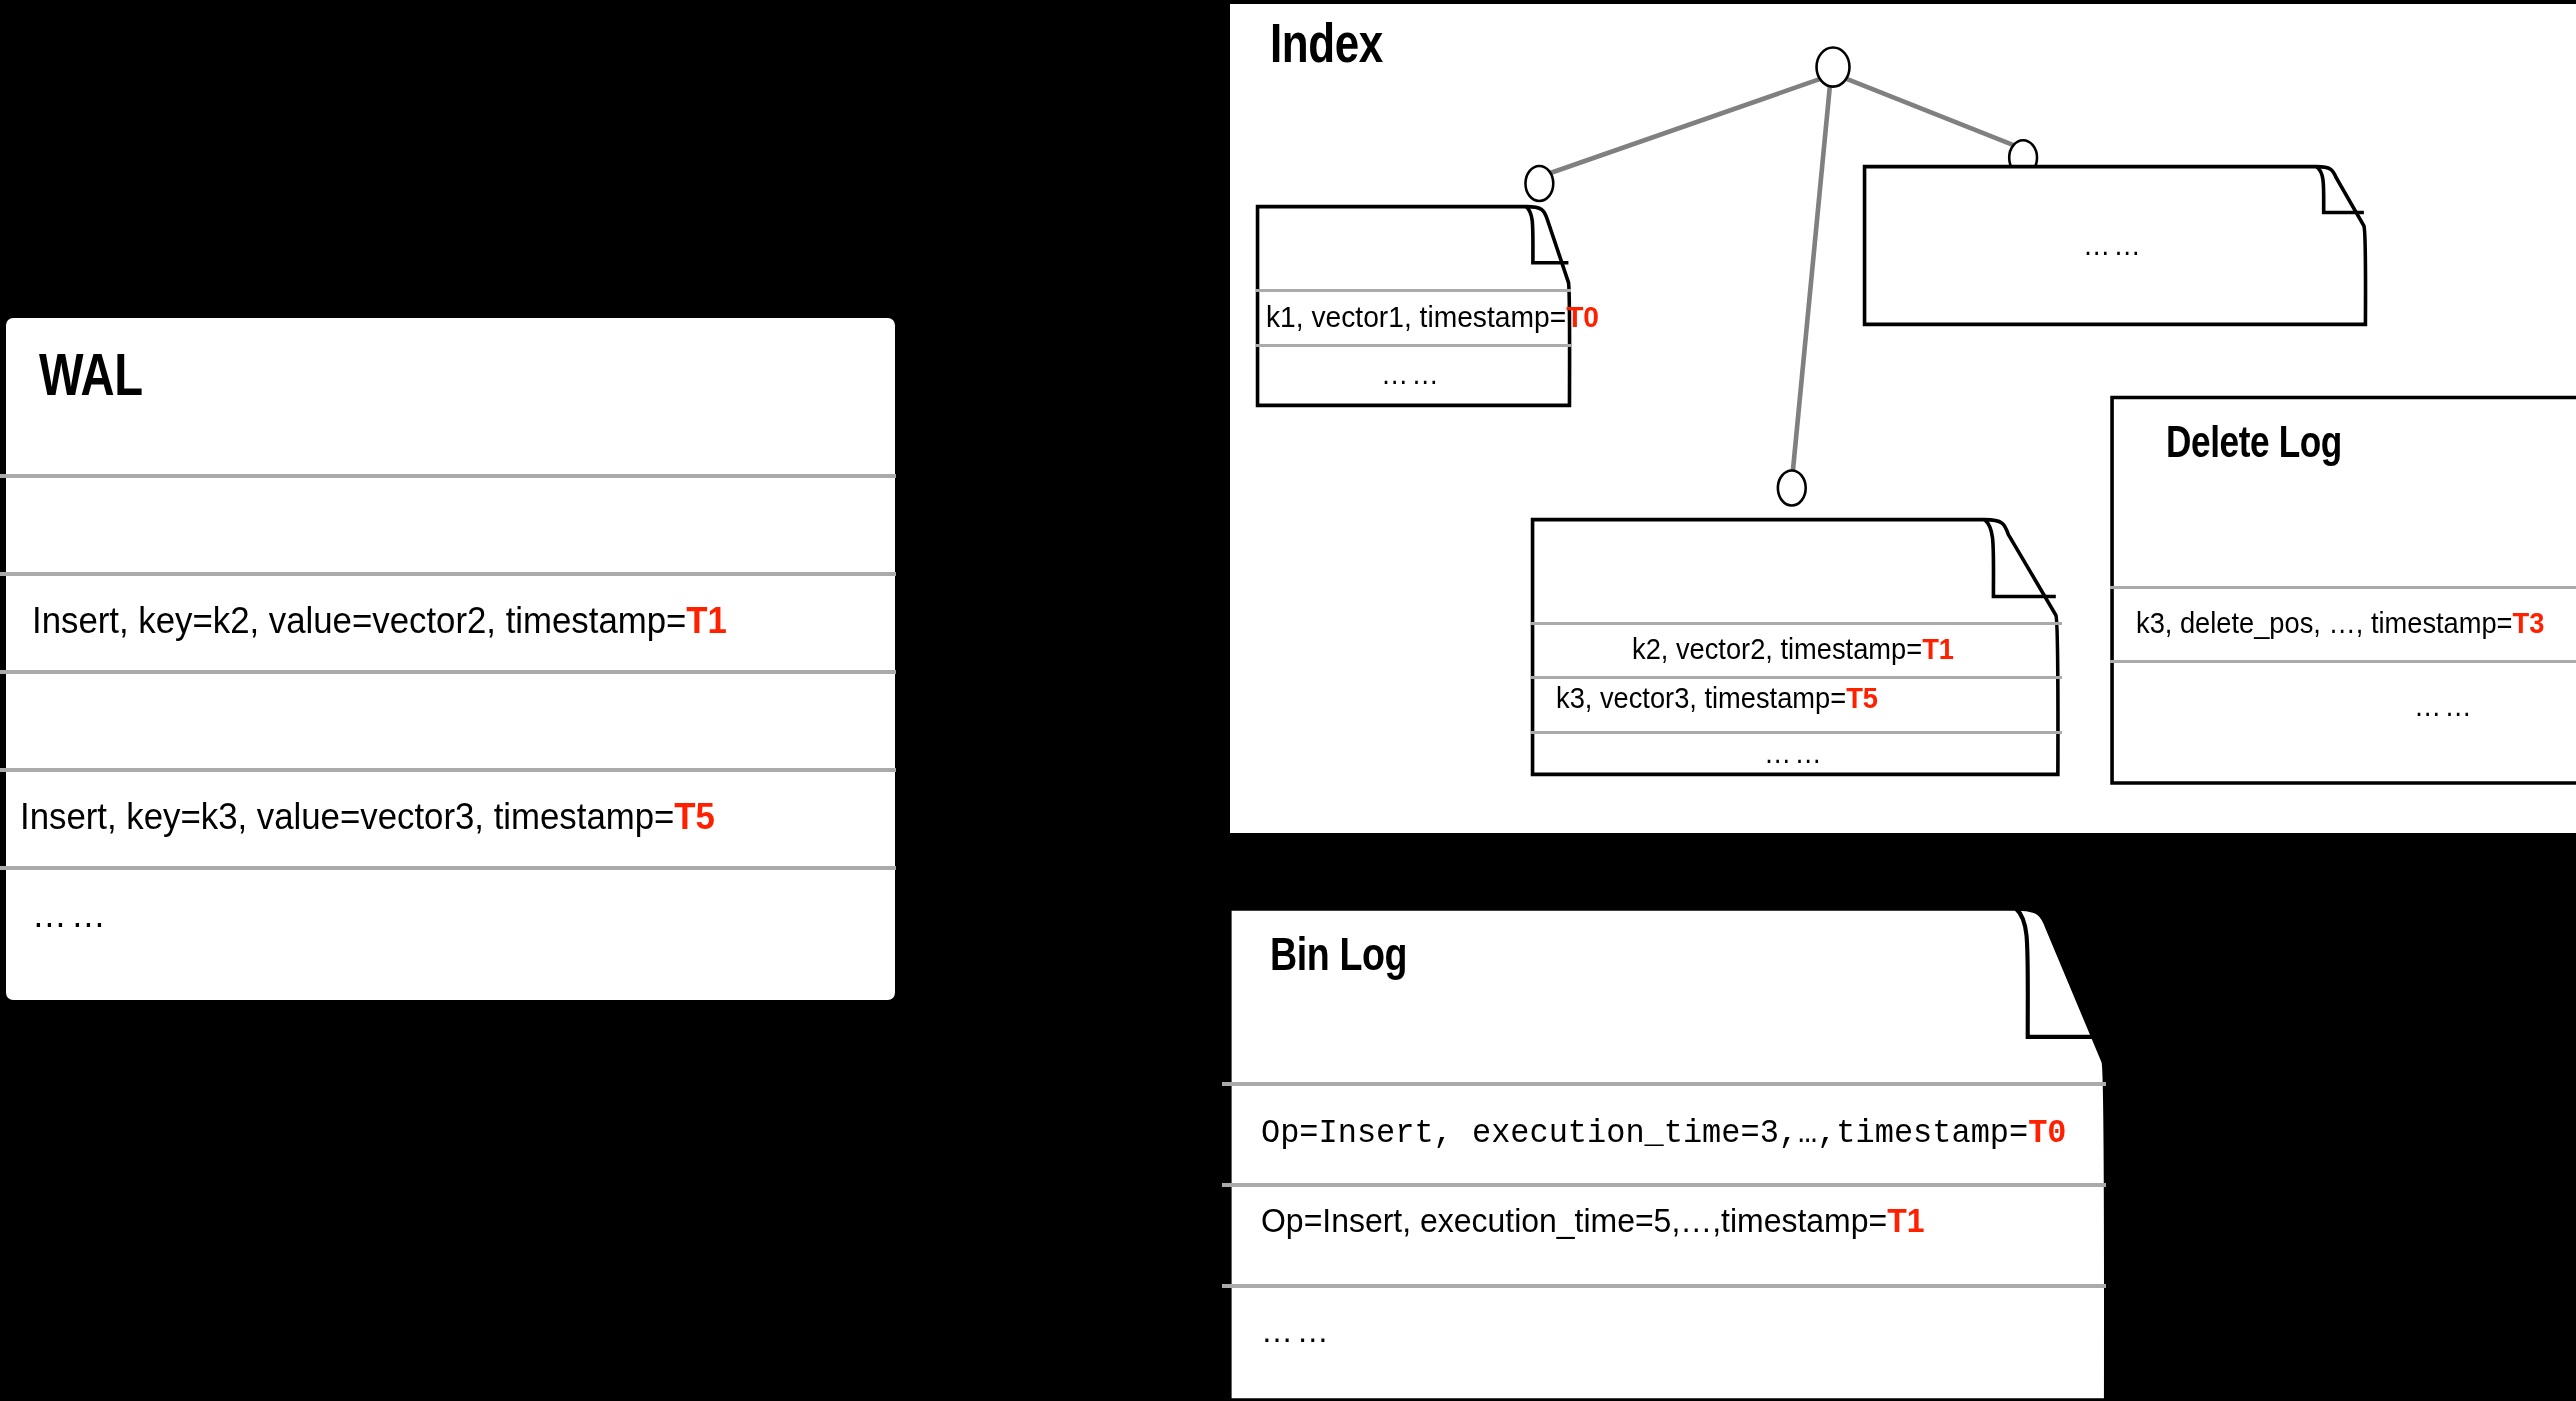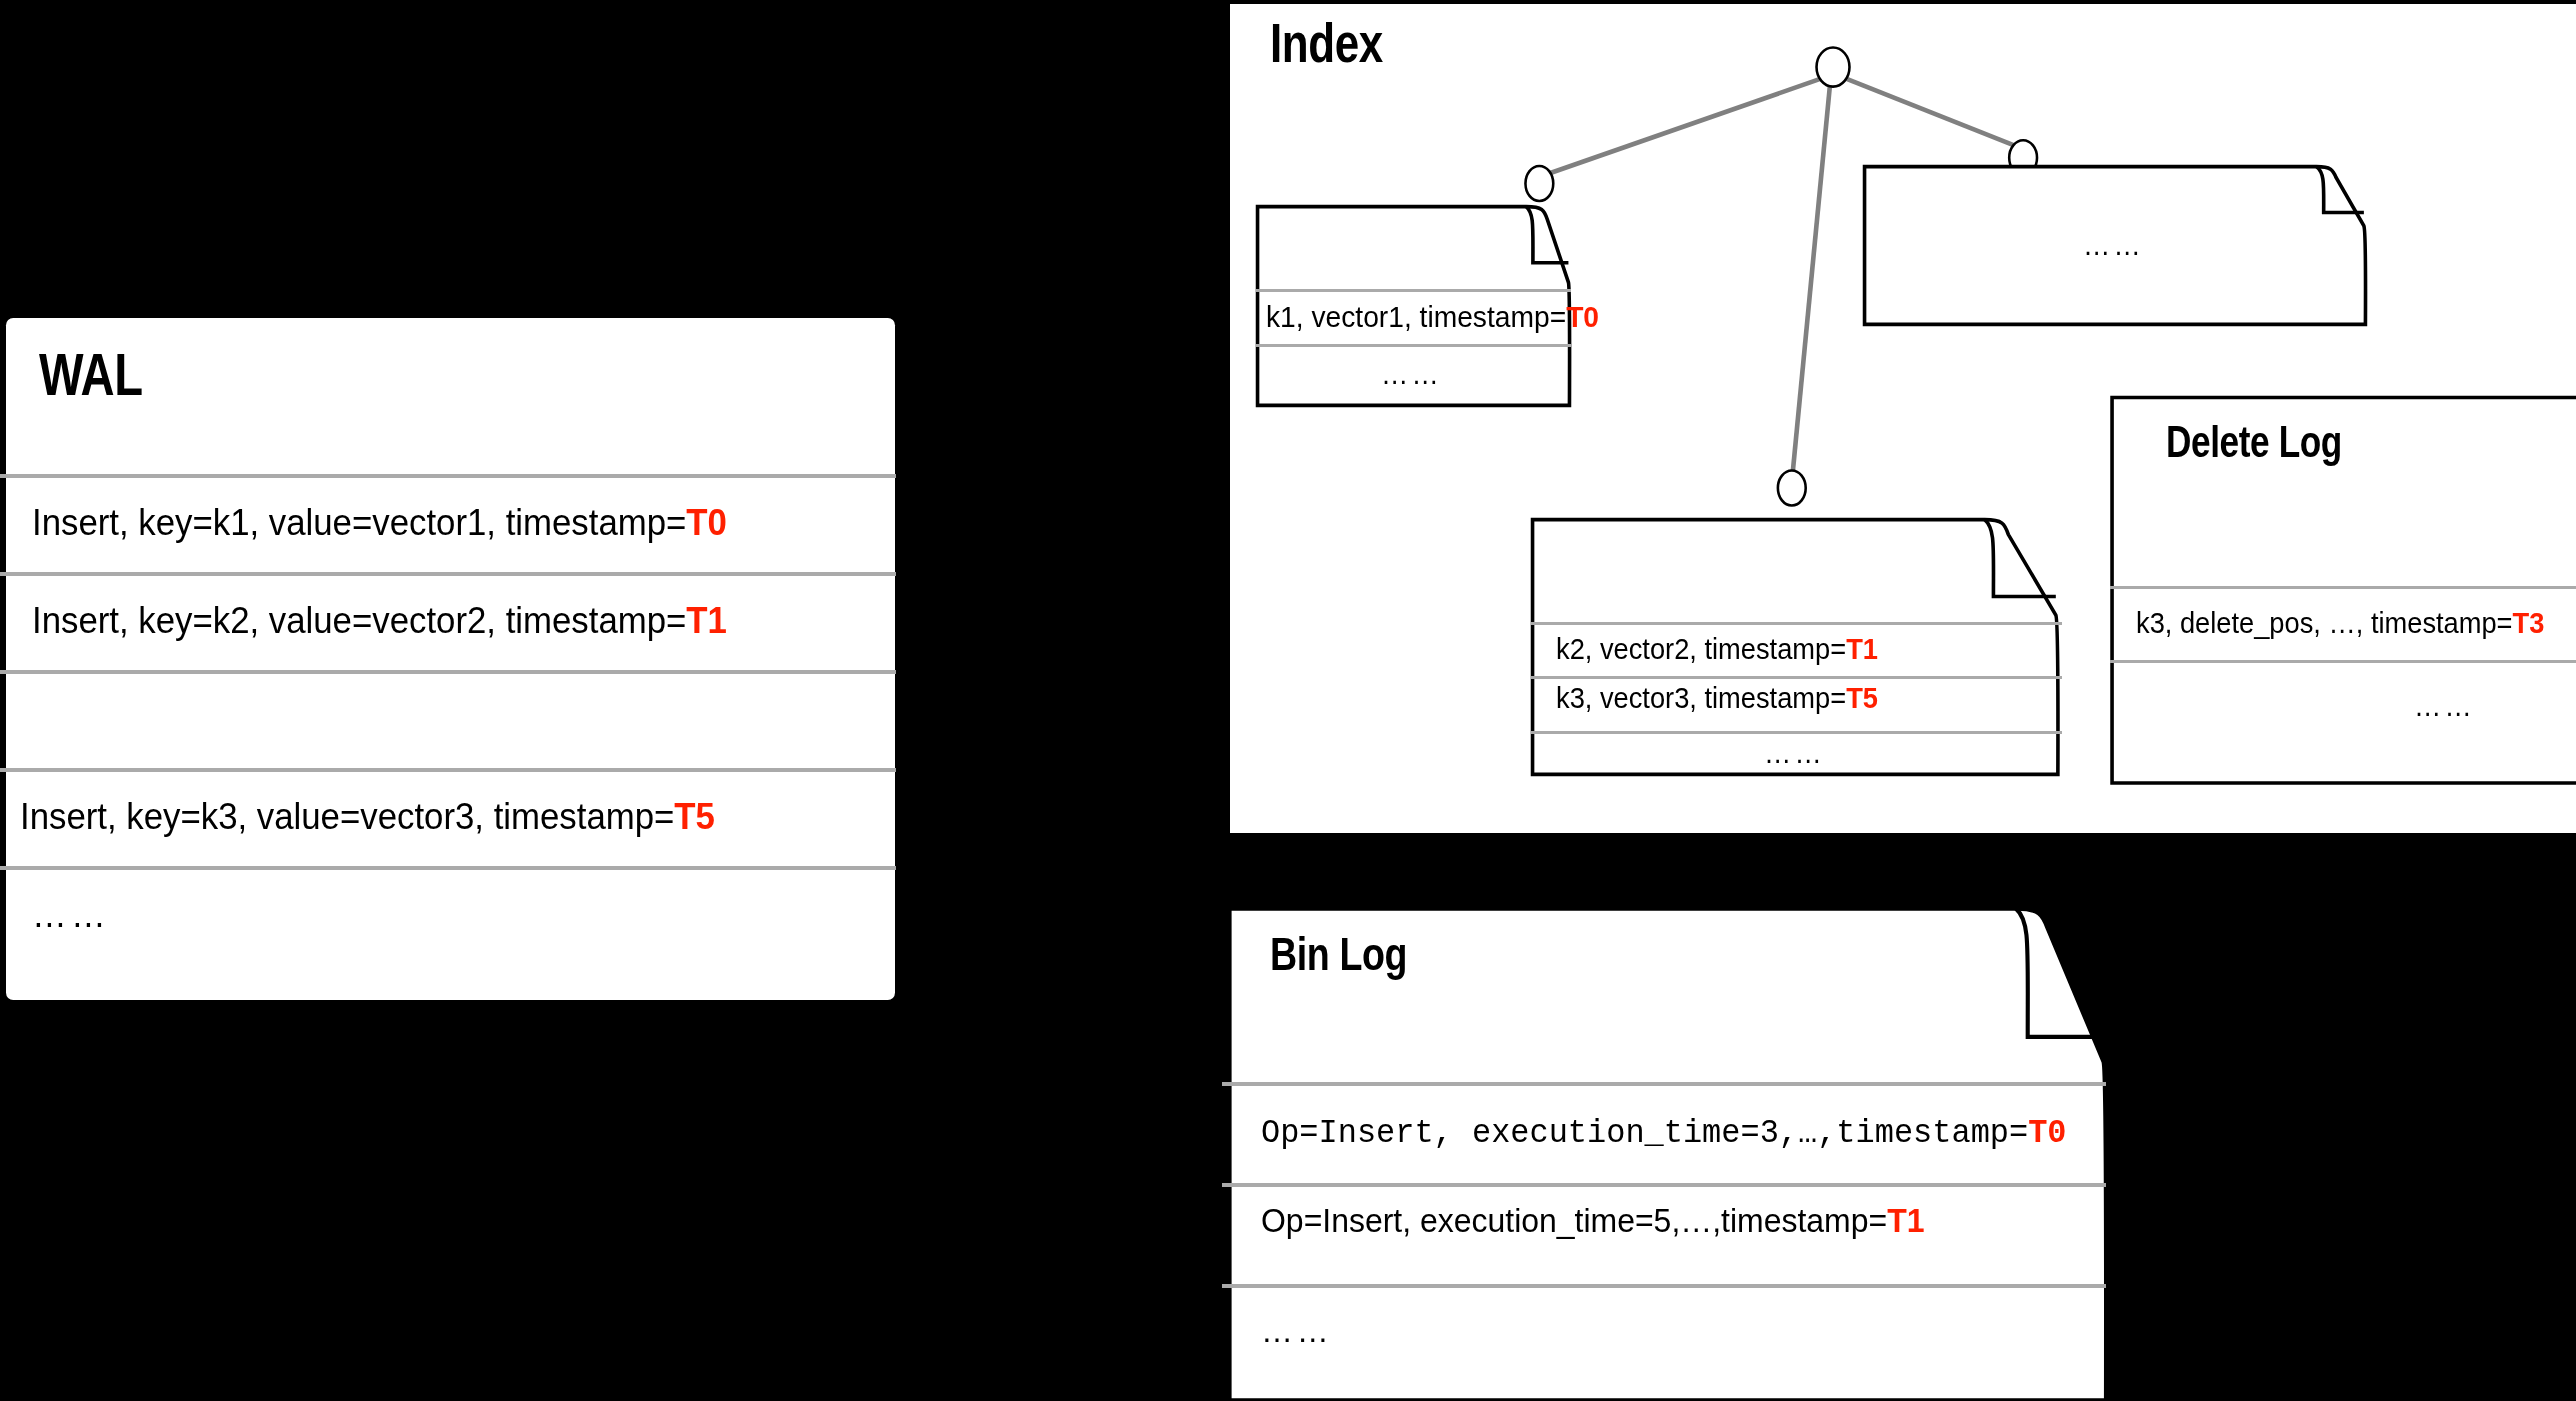--- a/index.html
+++ b/index.html
@@ -43,23 +43,20 @@
   <div class="panel wal-panel" style="left:5.7px;top:318px;width:889px;height:682px;">
   </div>
   <div class="title" style="left:39px;top:346px;font-size:59px;line-height:59px;">WAL</div>
 
   <div class="sep" style="left:0px;top:474px;width:896px;"></div>
   <div class="sep" style="left:0px;top:572px;width:896px;"></div>
   <div class="sep" style="left:0px;top:670px;width:896px;"></div>
   <div class="sep" style="left:0px;top:768px;width:896px;"></div>
   <div class="sep" style="left:0px;top:866px;width:896px;"></div>
 
-  <div class="row" style="left:32px;top:474px;width:855px;height:98px;font-size:37px;">
-    <span class="txt"><span>Insert, key=k1, value=vector1, timestamp=</span><span class="ts">T0</span></span>
-  </div>
   <div class="row" style="left:32px;top:572px;width:855px;height:98px;font-size:37px;">
     <span class="txt"><span>Insert, key=k2, value=vector2, timestamp=</span><span class="ts">T1</span></span>
   </div>
   <div class="row" style="left:20px;top:768px;width:855px;height:98px;font-size:37px;">
     <span class="txt"><span>Insert, key=k3, value=vector3, timestamp=</span><span class="ts">T5</span></span>
   </div>
   <div class="row" style="left:32px;top:866px;width:855px;height:98px;font-size:37px;">
     <span class="txt dots">……</span>
   </div>
 
@@ -108,21 +105,21 @@
 
   <div class="doc" style="left:1531px;top:518px;width:531px;height:258px;">
     <svg width="531" height="258" viewBox="0 0 1030 500">
       <path d="M3,3 H880 C915,3 919,11 926,32 L1018,188 C1023,198 1022,497 1022,497 H3 Z" fill="#ffffff" stroke="#000000" stroke-width="7"></path>
       <path d="M880,3 C900,20 897,52 897,152 H1018" fill="none" stroke="#000000" stroke-width="7"></path>
     </svg>
   </div>
   <div class="sep-thin" style="left:1531px;top:622px;width:531px;"></div>
   <div class="sep-thin" style="left:1531px;top:676px;width:531px;"></div>
   <div class="sep-thin" style="left:1531px;top:731px;width:531px;"></div>
-  <div class="row" style="left:1556px;top:622px;width:495px;height:54px;font-size:29px;">
+  <div class="row" style="left:1556px;top:622px;width:495px;height:54px;font-size:29px;justify-content:center;">
     <span class="txt"><span>k2, vector2, timestamp=</span><span class="ts">T1</span></span>
   </div>
   <div class="row" style="left:1556px;top:676px;width:495px;height:45px;font-size:29px;">
     <span class="txt"><span>k3, vector3, timestamp=</span><span class="ts">T5</span></span>
   </div>
   <div class="row centered" style="left:1531px;top:731px;width:531px;height:44px;font-size:29px;">
     <span class="txt dots">……</span>
   </div>
 
   <div class="doc" style="left:2110px;top:396px;width:672px;height:389px;">

